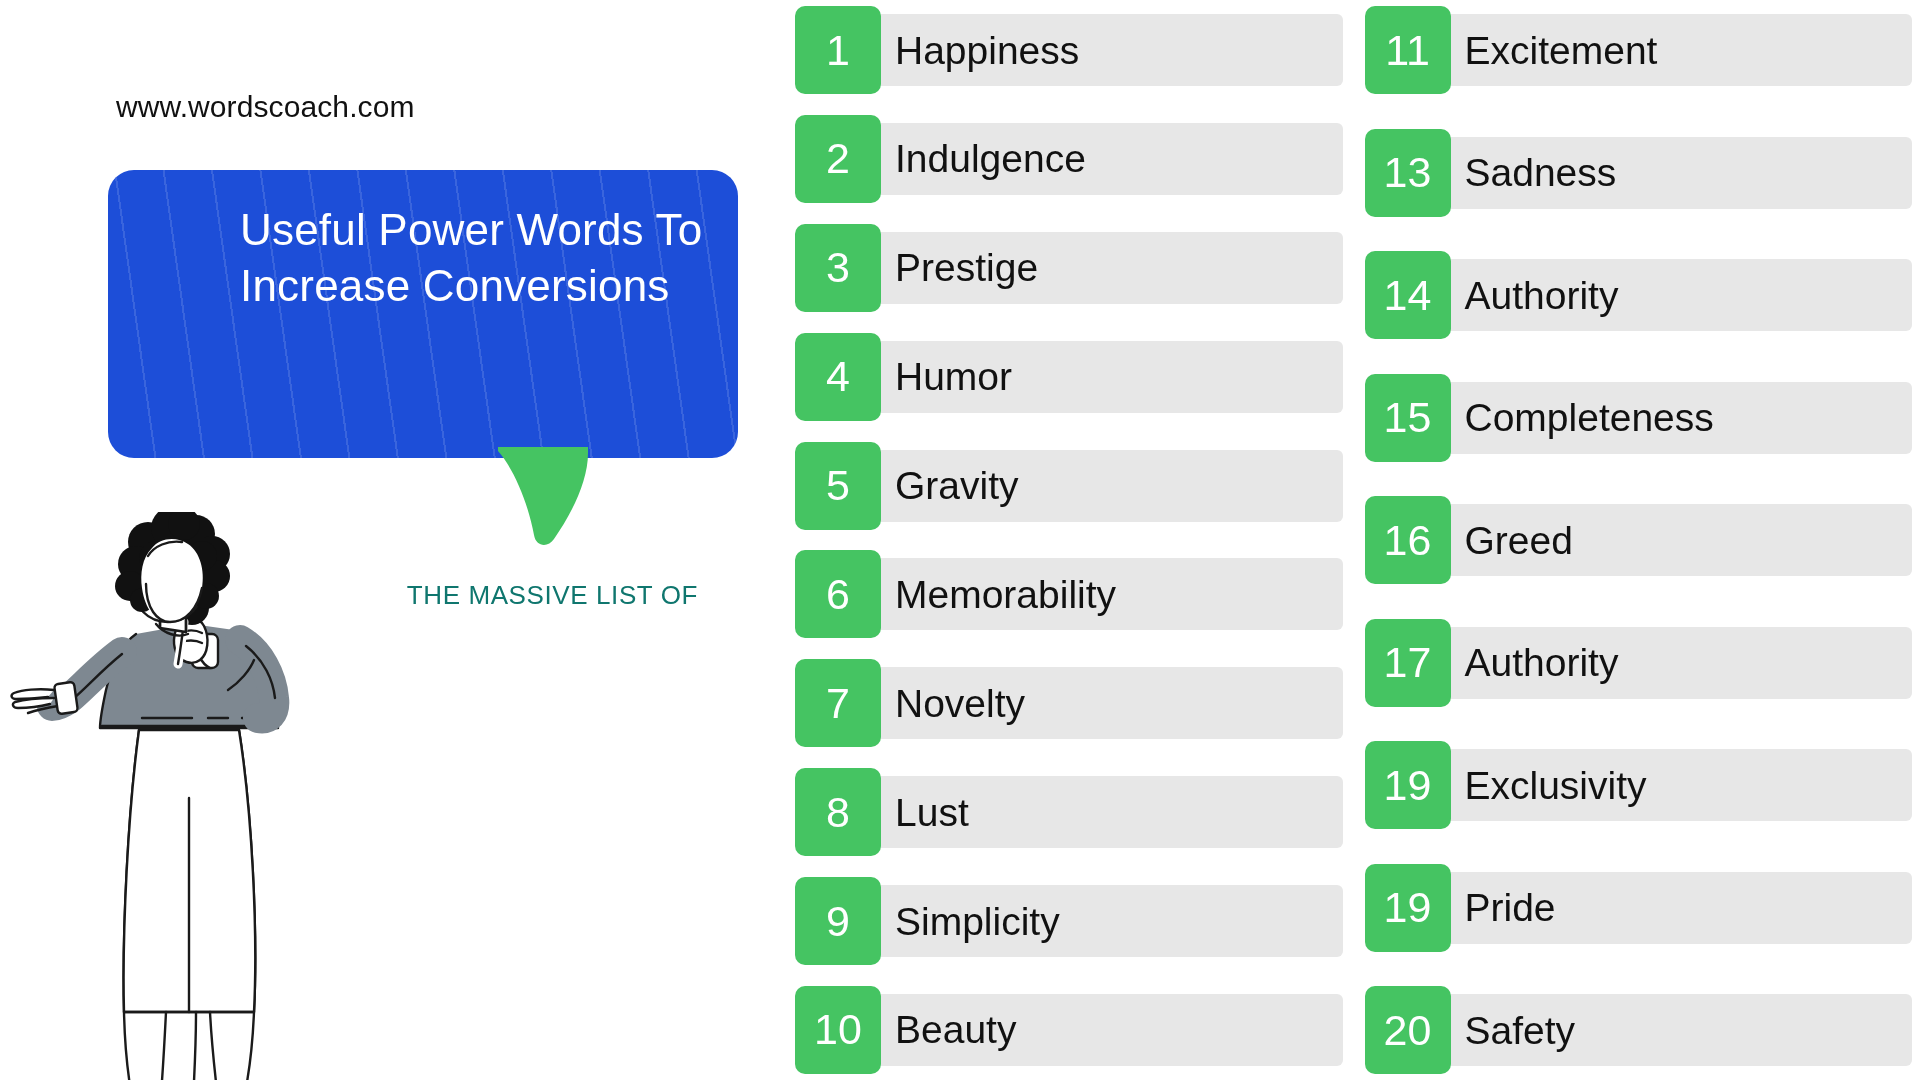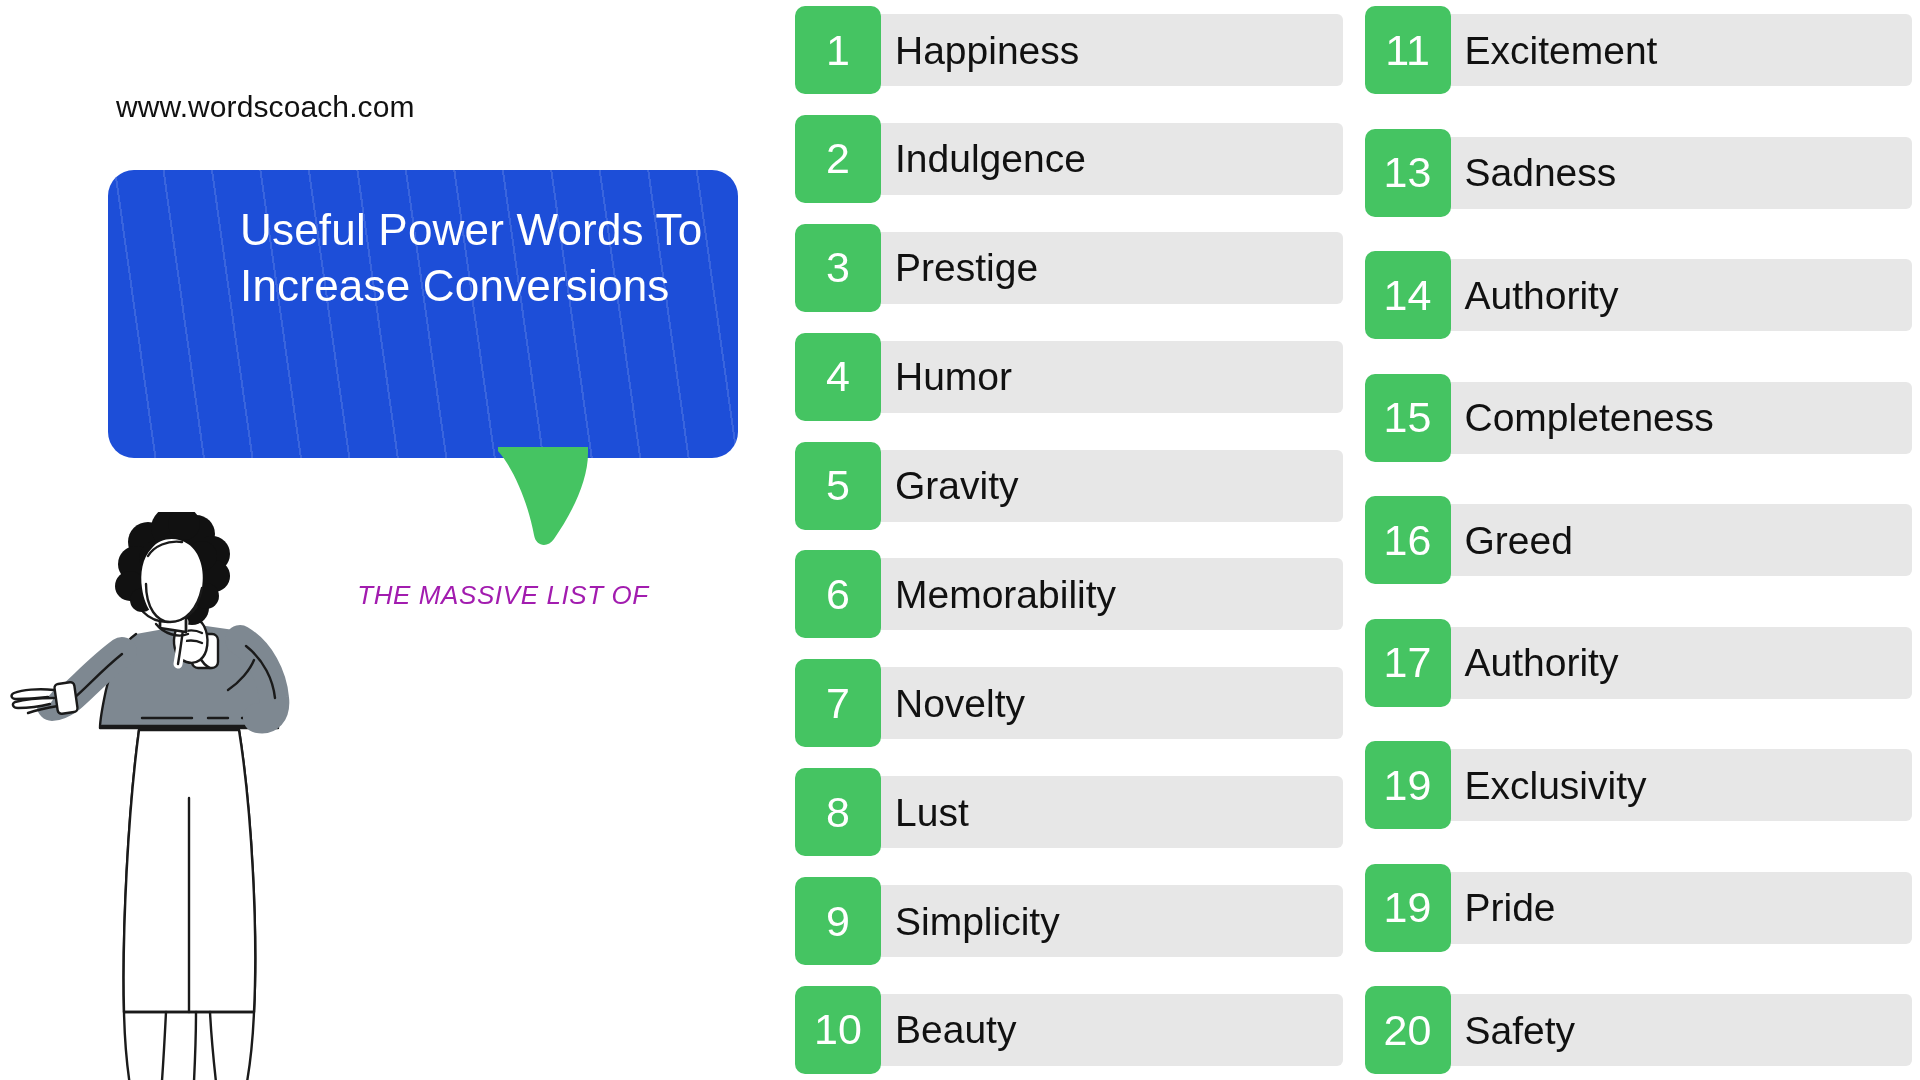--- a/index.html
+++ b/index.html
@@ -39,22 +39,22 @@
     color:#ffffff; font-size:44px; line-height:1.28;
     font-weight:400; letter-spacing:.2px;
   }
   #bubble-tail {
     position:absolute; left:490px; top:405px;
     width:90px; height:100px;
   }
 
   #list-caption {
     position:absolute; left:300px; top:535px; width:390px;
-    text-align:center; font-size:26px; line-height:1.45;
-    color:#a21caf; letter-spacing:.6px;font-style:italic;
+    text-align:right; font-size:26px; line-height:1.45;
+    color:#0f766e; letter-spacing:.6px;
   }
 
   #speaker-illustration { position:absolute; left:-12px; top:470px; width:320px; height:610px; }
 
   
   #word-lists {
     position:absolute; left:795px; top:0;
     width:1125px; height:1080px;
     display:flex; gap:22px; padding:6px 8px 6px 0;
   }

